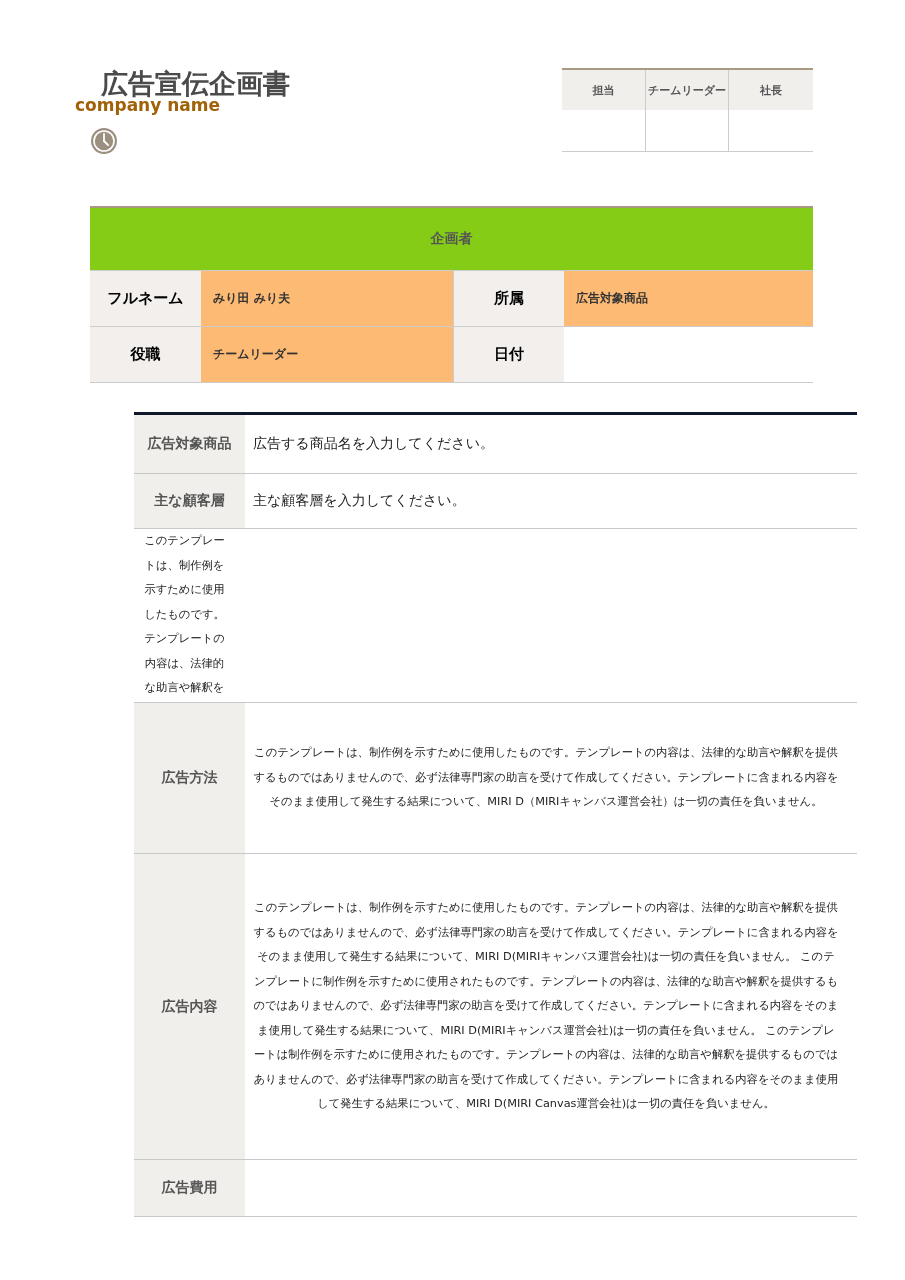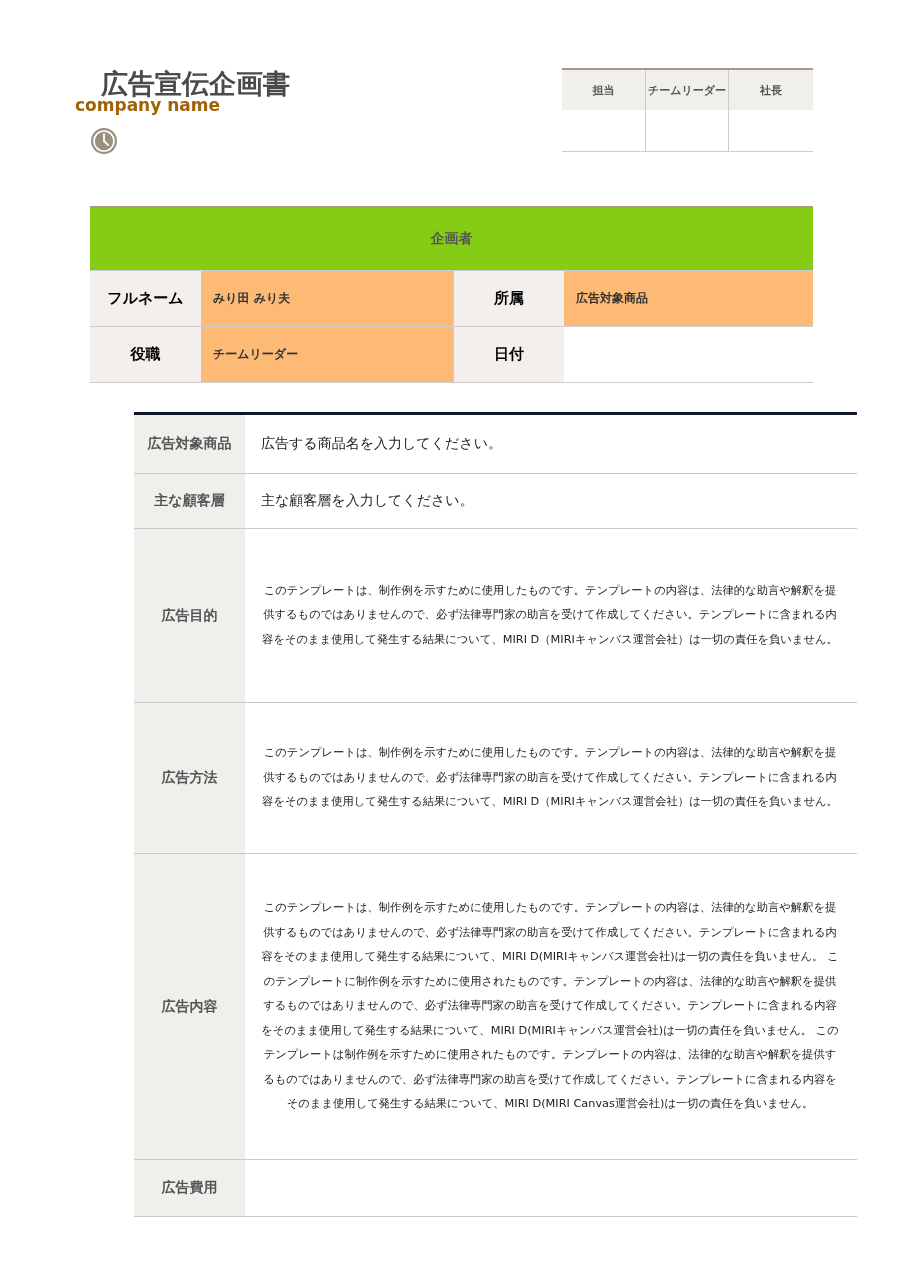--- a/index.html
+++ b/index.html
@@ -50,21 +50,21 @@
   .main {
     position: absolute; left: 90px; top: 412px; width: 723px;
     border-top: 3px solid #0f172a;
     margin-left: 44px;
   }
   .mrow { display: grid; grid-template-columns: 111px 612px; border-bottom: 1px solid #c8c8c8; }
   .mrow .lbl {
     background: #f1efec; display: flex; align-items: center; justify-content: center;
     font-size: 14px; font-weight: bold; color: #555;
   }
-  .mrow .val { display: flex; align-items: center; padding-left: 16px; padding-right: 18px; font-size: 14px; color: #222; }
+  .mrow .val { display: flex; align-items: center; padding-left: 8px; padding-right: 18px; font-size: 14px; color: #222; }
   .mrow .para { font-size: 11.3px; line-height: 24.5px; color: #222; text-align: center; }
 </style>
 </head>
 <body>
 
 <div class="title">広告宣伝企画書</div>
 <div class="company">company name</div>
 <svg class="clock" viewBox="0 0 28 28">
   <circle cx="14" cy="14" r="13" fill="#9b8f80"></circle>
   <circle cx="14" cy="14" r="10" fill="none" stroke="#fff" stroke-width="1.6"></circle>
@@ -99,21 +99,20 @@
 <div class="main">
   <div class="mrow" style="height:59px">
     <div class="lbl">広告対象商品</div>
     <div class="val">広告する商品名を入力してください。</div>
   </div>
   <div class="mrow" style="height:55px">
     <div class="lbl">主な顧客層</div>
     <div class="val">主な顧客層を入力してください。</div>
   </div>
   <div class="mrow" style="height:174px">
-    <div class="lbl">広告目的</div>
     <div class="val para">このテンプレートは、制作例を示すために使用したものです。テンプレートの内容は、法律的な助言や解釈を提供するものではありませんので、必ず法律専門家の助言を受けて作成してください。テンプレートに含まれる内容をそのまま使用して発生する結果について、MIRI D（MIRIキャンバス運営会社）は一切の責任を負いません。</div>
   </div>
   <div class="mrow" style="height:151px">
     <div class="lbl">広告方法</div>
     <div class="val para">このテンプレートは、制作例を示すために使用したものです。テンプレートの内容は、法律的な助言や解釈を提供するものではありませんので、必ず法律専門家の助言を受けて作成してください。テンプレートに含まれる内容をそのまま使用して発生する結果について、MIRI D（MIRIキャンバス運営会社）は一切の責任を負いません。</div>
   </div>
   <div class="mrow" style="height:306px">
     <div class="lbl">広告内容</div>
     <div class="val para">このテンプレートは、制作例を示すために使用したものです。テンプレートの内容は、法律的な助言や解釈を提供するものではありませんので、必ず法律専門家の助言を受けて作成してください。テンプレートに含まれる内容をそのまま使用して発生する結果について、MIRI D(MIRIキャンバス運営会社)は一切の責任を負いません。 このテンプレートに制作例を示すために使用されたものです。テンプレートの内容は、法律的な助言や解釈を提供するものではありませんので、必ず法律専門家の助言を受けて作成してください。テンプレートに含まれる内容をそのまま使用して発生する結果について、MIRI D(MIRIキャンバス運営会社)は一切の責任を負いません。 このテンプレートは制作例を示すために使用されたものです。テンプレートの内容は、法律的な助言や解釈を提供するものではありませんので、必ず法律専門家の助言を受けて作成してください。テンプレートに含まれる内容をそのまま使用して発生する結果について、MIRI D(MIRI Canvas運営会社)は一切の責任を負いません。</div>
   </div>

